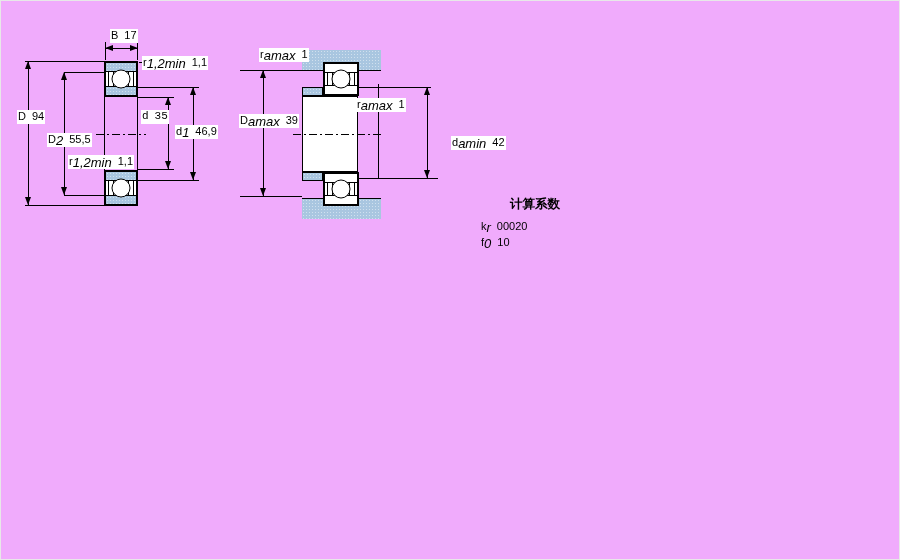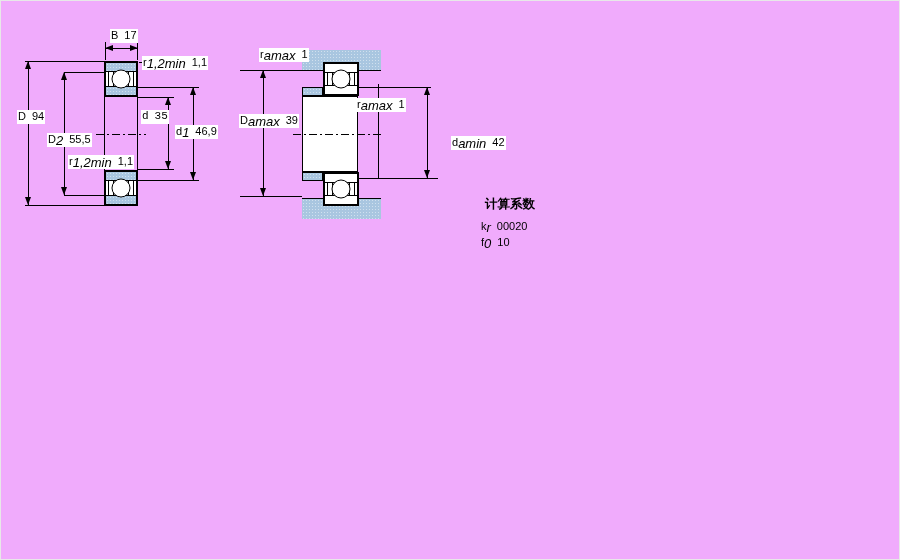--- a/index.html
+++ b/index.html
@@ -158,21 +158,21 @@
   <div class="lbl" style="left:238px;top:113px;">
     <span>D</span><sub>amax</sub><span class="val">39</span>
   </div>
   <div class="lbl" style="left:355px;top:97px;">
     <span>r</span><sub>amax</sub><span class="val">1</span>
   </div>
   <div class="lbl" style="left:414px;top:135px;margin-left:36px;">
     <span>d</span><sub>amin</sub><span class="val">42</span>
   </div>
 
-  <div class="lbl title" style="left:483px;top:197px;">计算系数</div>
+  <div class="lbl title" style="left:508px;top:197px;">计算系数</div>
   <div class="lbl" style="left:479px;top:219px;background:transparent;">
     <span>k</span><sub>r</sub><span class="val">00020</span>
   </div>
   <div class="lbl" style="left:479px;top:235px;background:transparent;">
     <span>f</span><sub>0</sub><span class="val">10</span>
   </div>
 
 </div>
 
 </body></html>

